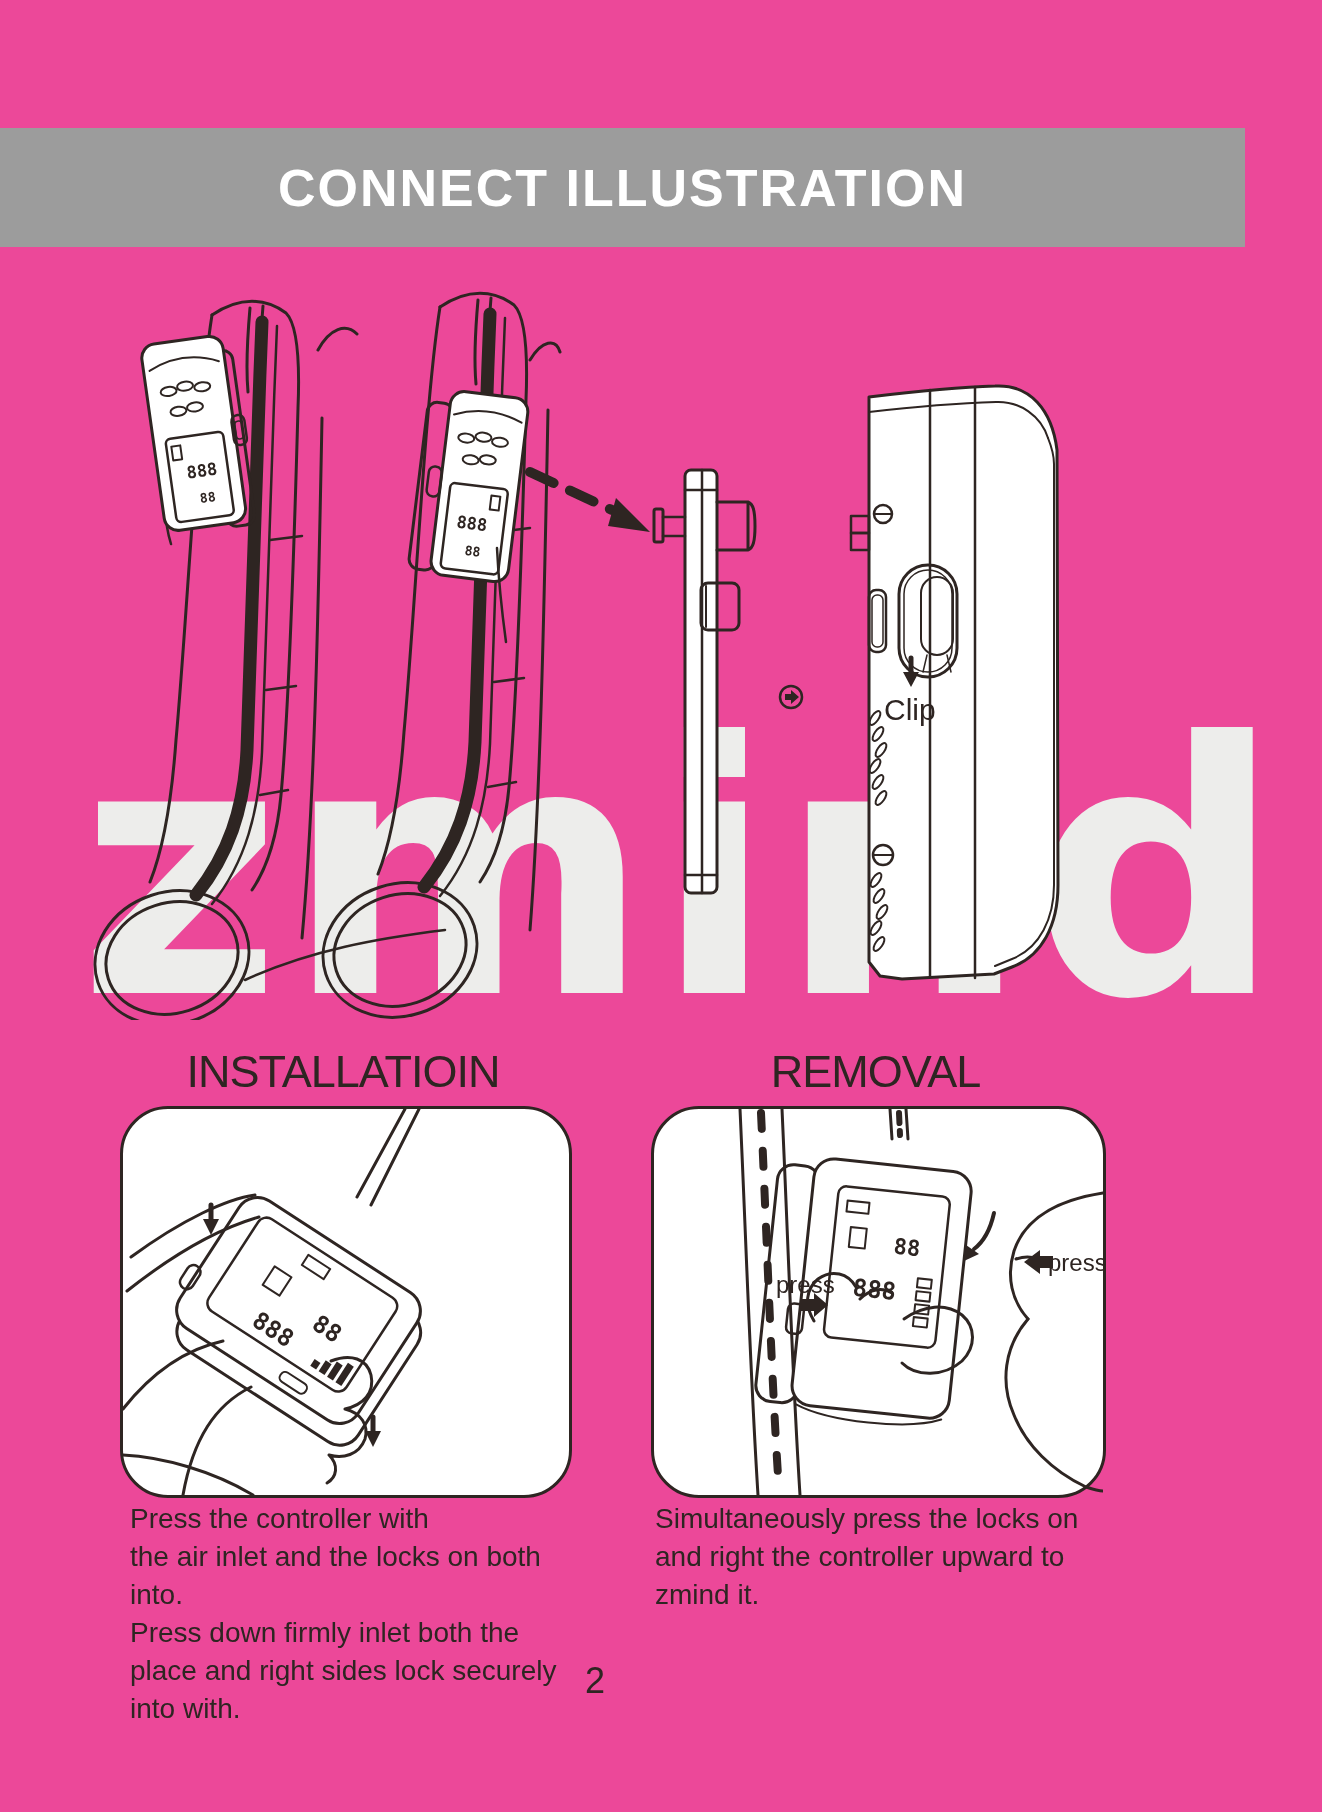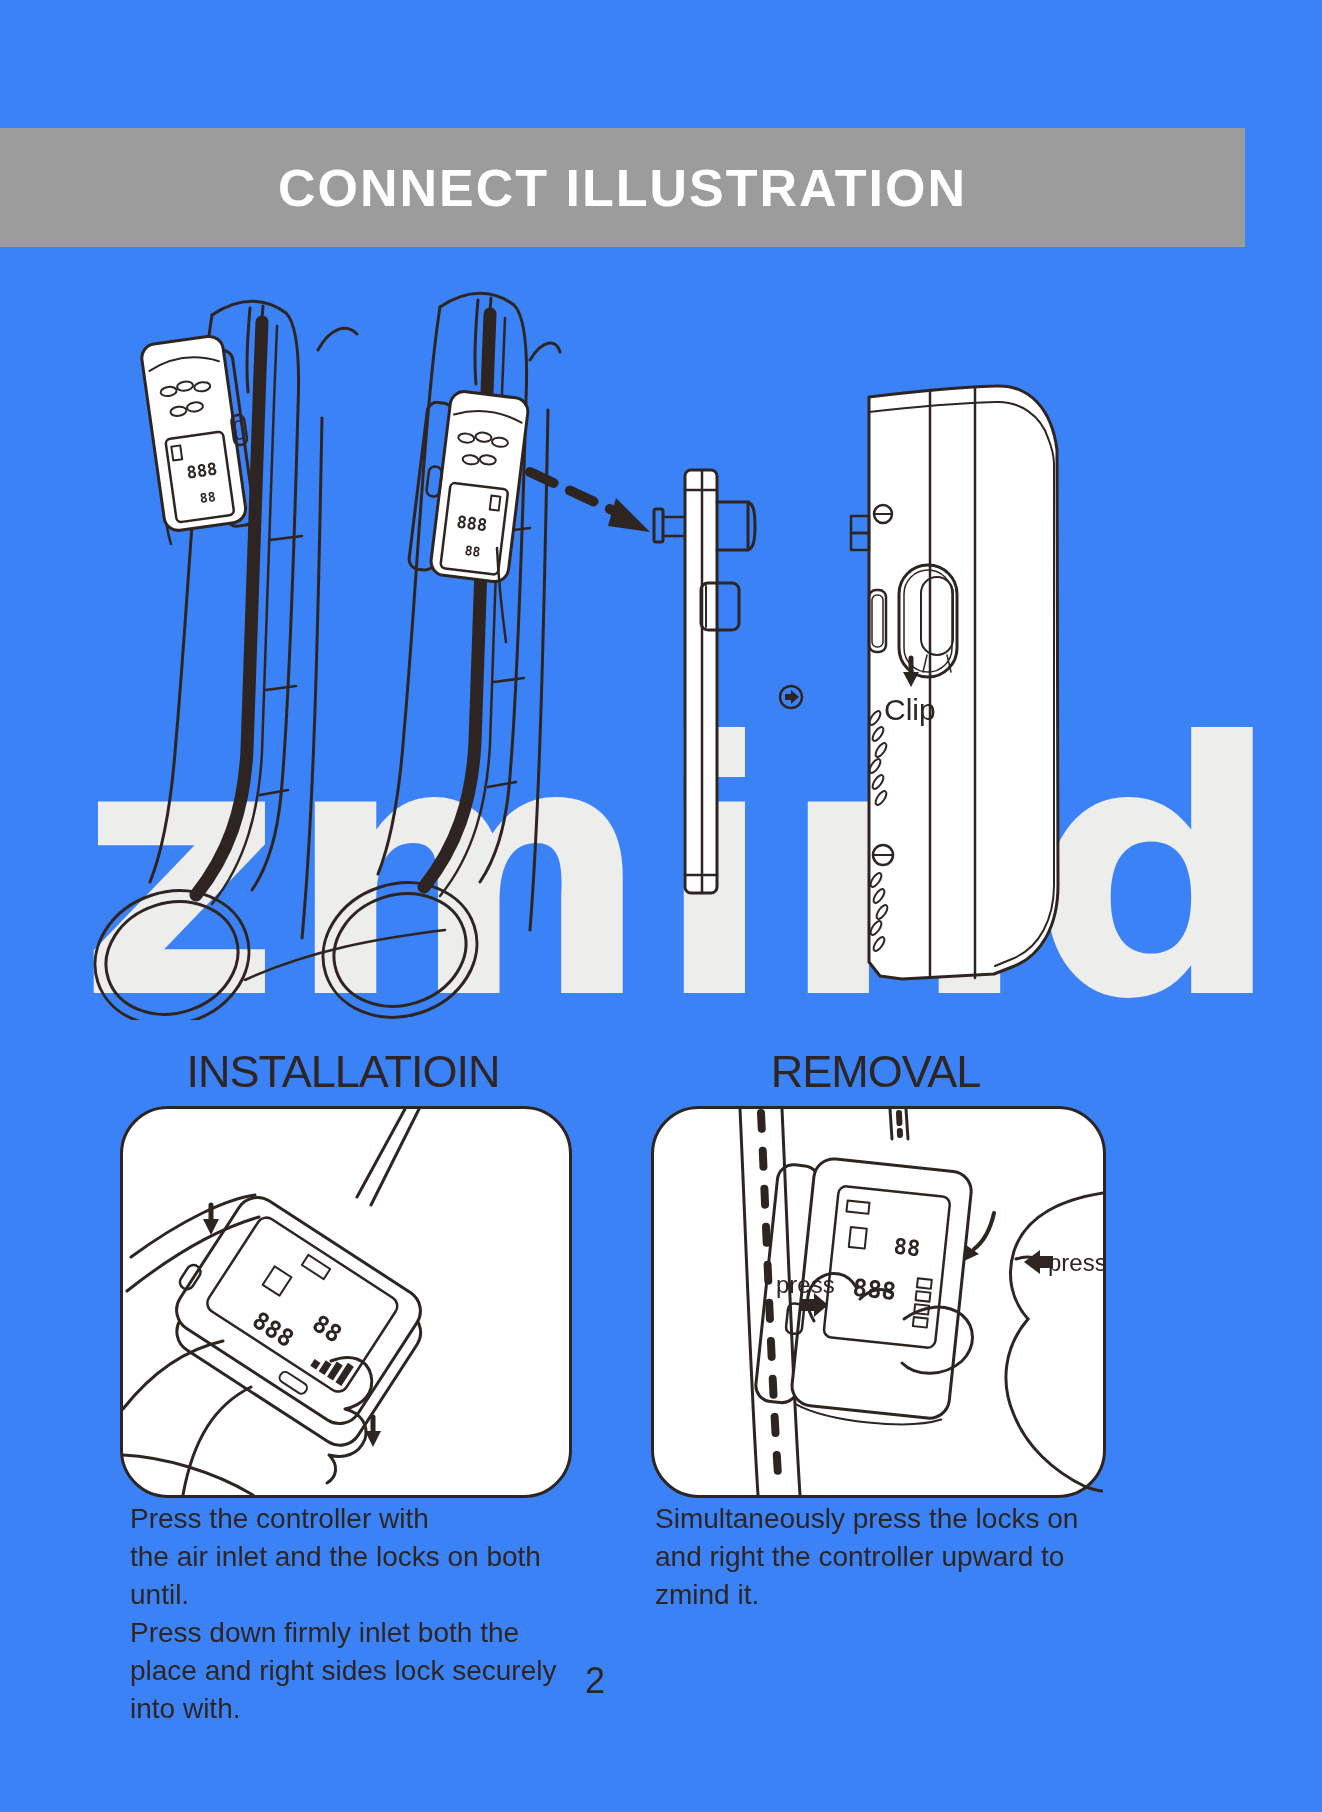--- a/index.html
+++ b/index.html
@@ -1,16 +1,16 @@
 <!DOCTYPE html>
 <html><head>
 <meta charset="utf-8">
 <style>
   html,body{margin:0;padding:0;background:#ffffff;}
-  .page{position:relative;width:1322px;height:1812px;background:#3b82f6;overflow:hidden;
+  .page{position:relative;width:1322px;height:1812px;background:#ec4899;overflow:hidden;
         font-family:"Liberation Sans",sans-serif;color:#2e2522;}
   .header-bar{position:absolute;left:0;top:128px;width:1245px;height:119px;background:#9c9c9c;
         display:flex;align-items:center;justify-content:center;}
   .header-title{color:#fff;font-weight:bold;font-size:52px;letter-spacing:2px;}
   .watermark{position:absolute;left:78px;top:697px;font-family:"DejaVu Sans",sans-serif;
         font-weight:bold;font-size:350px;line-height:1;letter-spacing:4px;color:#ededeb;z-index:0;}
   .art{position:absolute;z-index:1;}
   .section-heading{position:absolute;z-index:1;top:1046px;font-size:45px;letter-spacing:-1px;
         text-align:center;color:#2e2522;}
   .panel{position:absolute;z-index:1;top:1106px;height:386px;border:3px solid #2e2522;
@@ -240,21 +240,21 @@
       <text x="122" y="184" font-size="24" stroke="none">press</text>
       <path d="M146,190 h14 v-6 l14,12 l-14,12 v-6 h-14 z" fill="#2e2522" stroke="none"></path>
       <path d="M370,153 l16,-12 v6 h13 v12 h-13 v6 z" fill="#2e2522" stroke="none"></path>
       <text x="394" y="162" font-size="24" stroke="none">press</text>
     </svg>
   </div>
 
   <div class="para" style="left:130px;width:505px;">
     <div>Press the controller with</div>
     <div>the air inlet and the locks on both</div>
-    <div>until.</div>
+    <div>into.</div>
     <div>Press down firmly inlet both the</div>
     <div>place and right sides lock securely</div>
     <div>into with.</div>
   </div>
   <div class="para" style="left:655px;width:490px;">
     <div>Simultaneously press the locks on</div>
     <div>and right the controller upward to</div>
     <div>zmind it.</div>
   </div>
 

